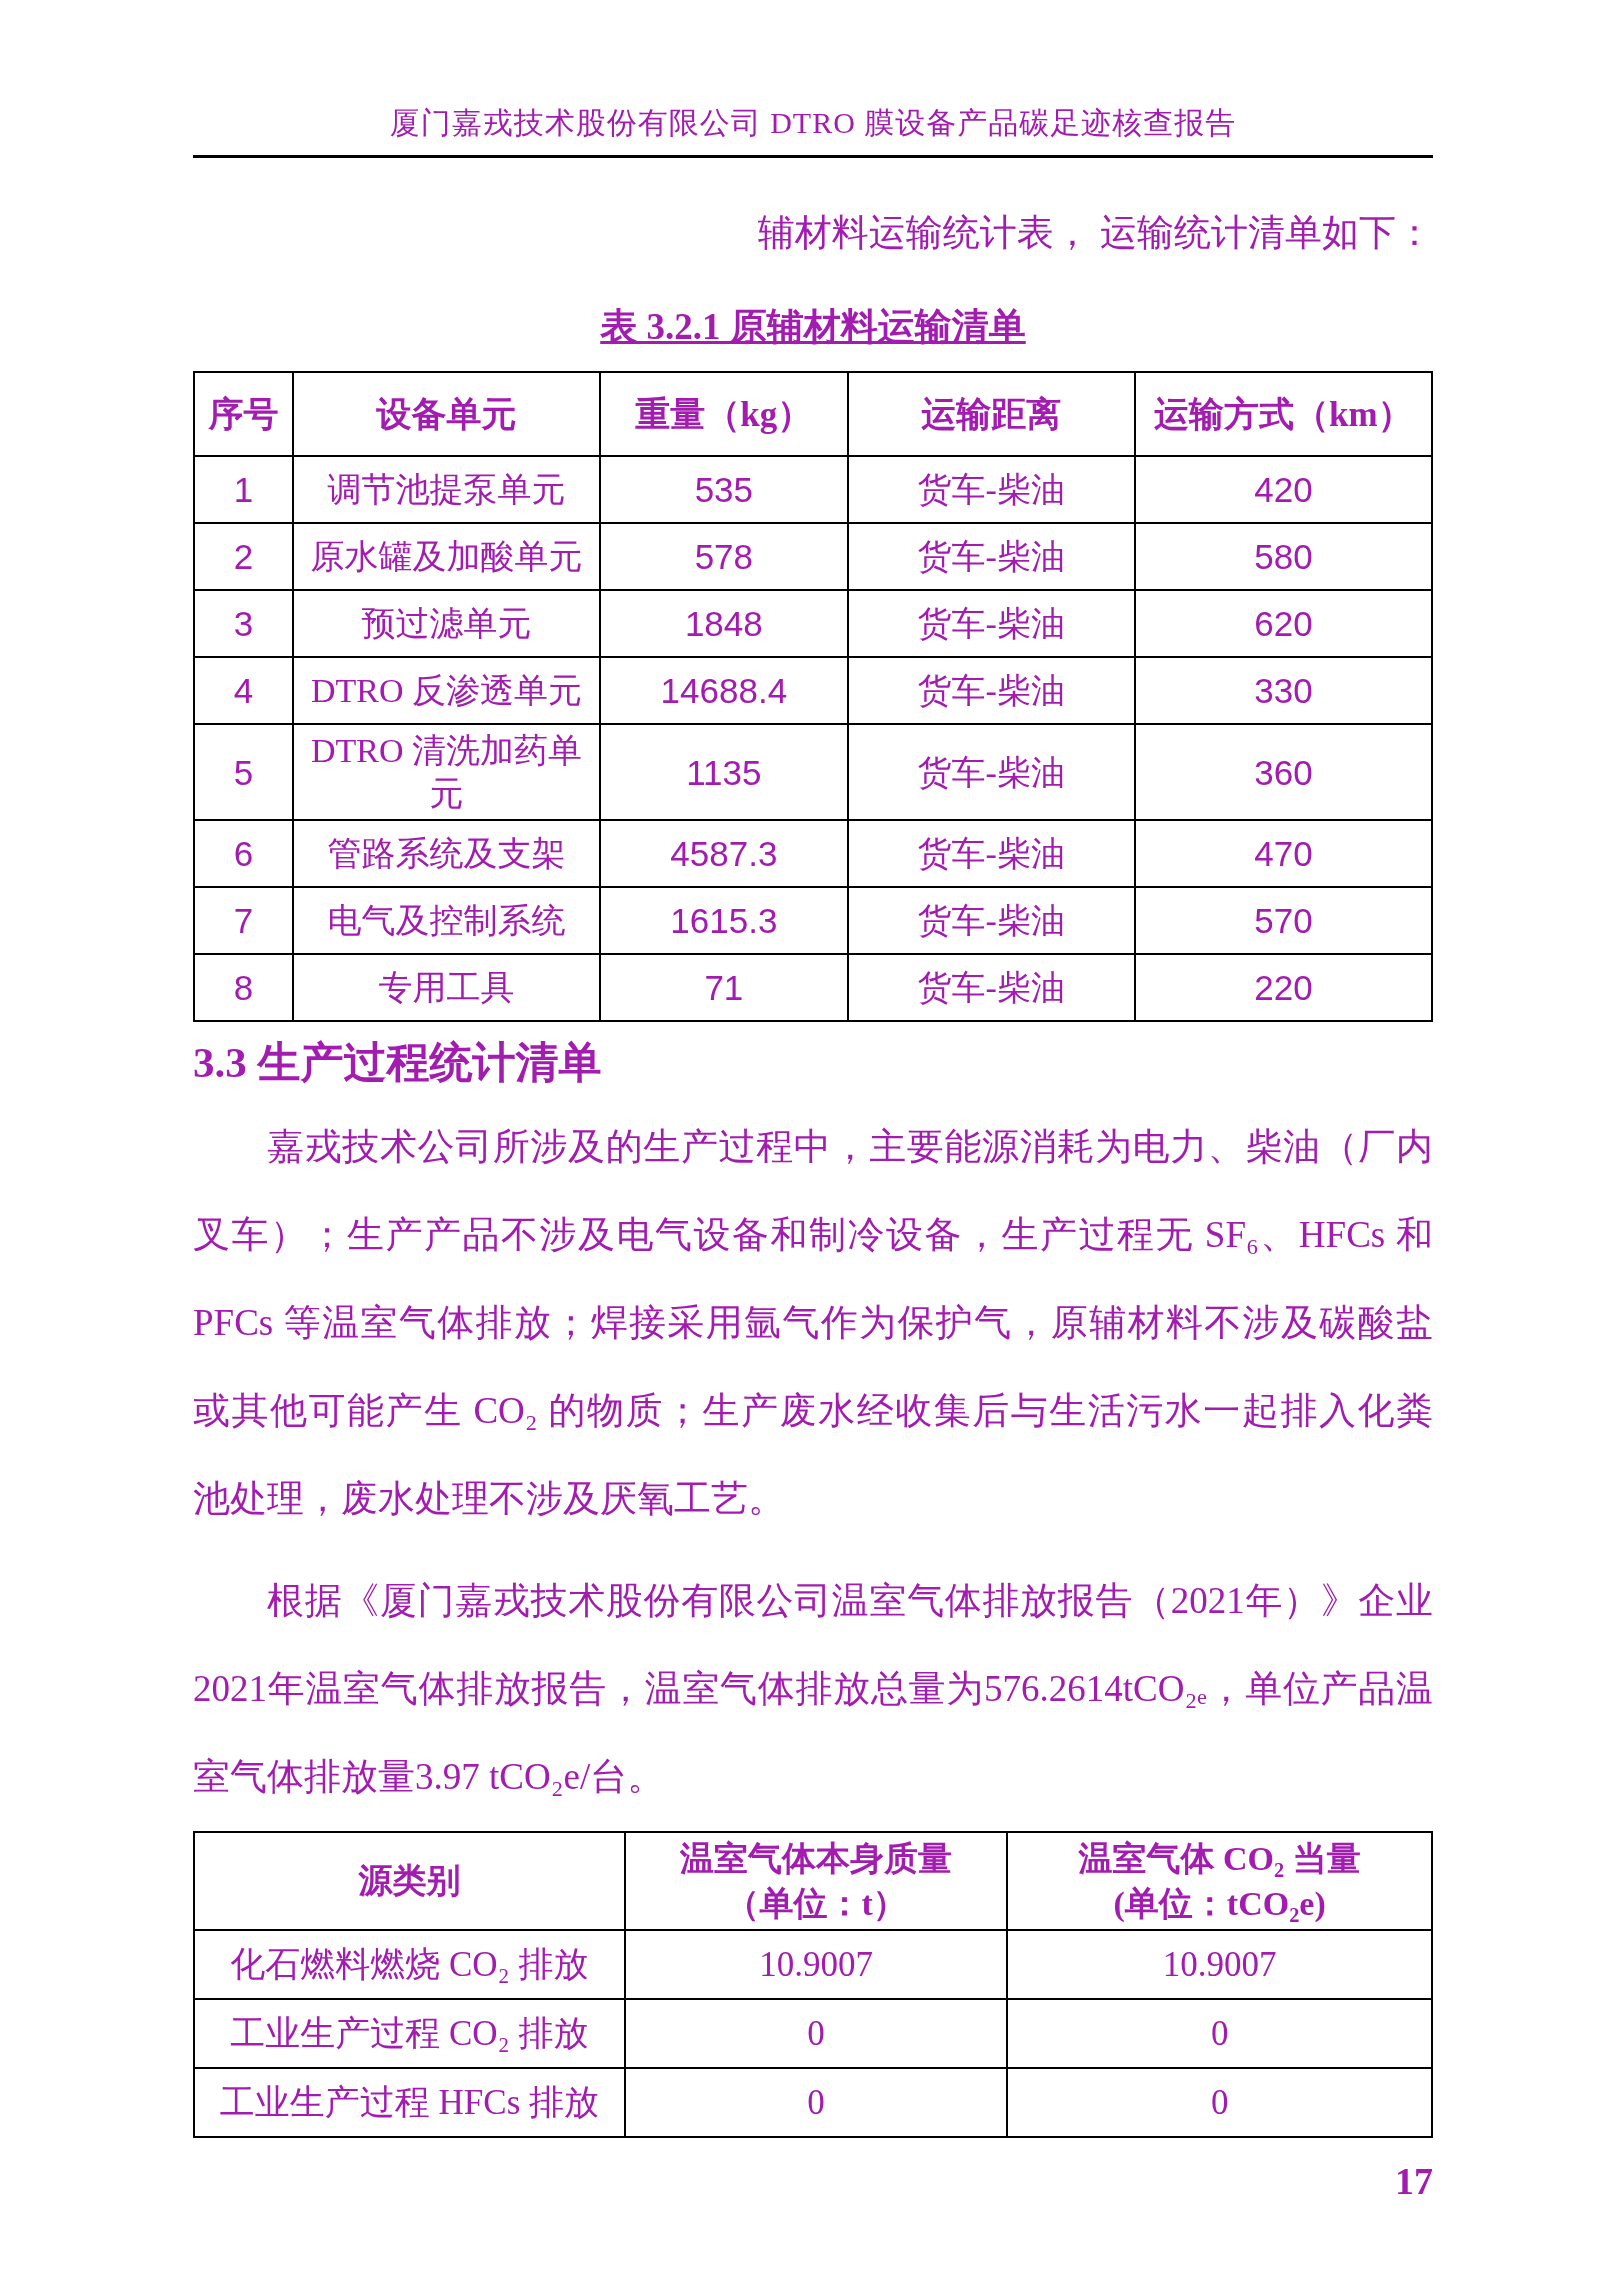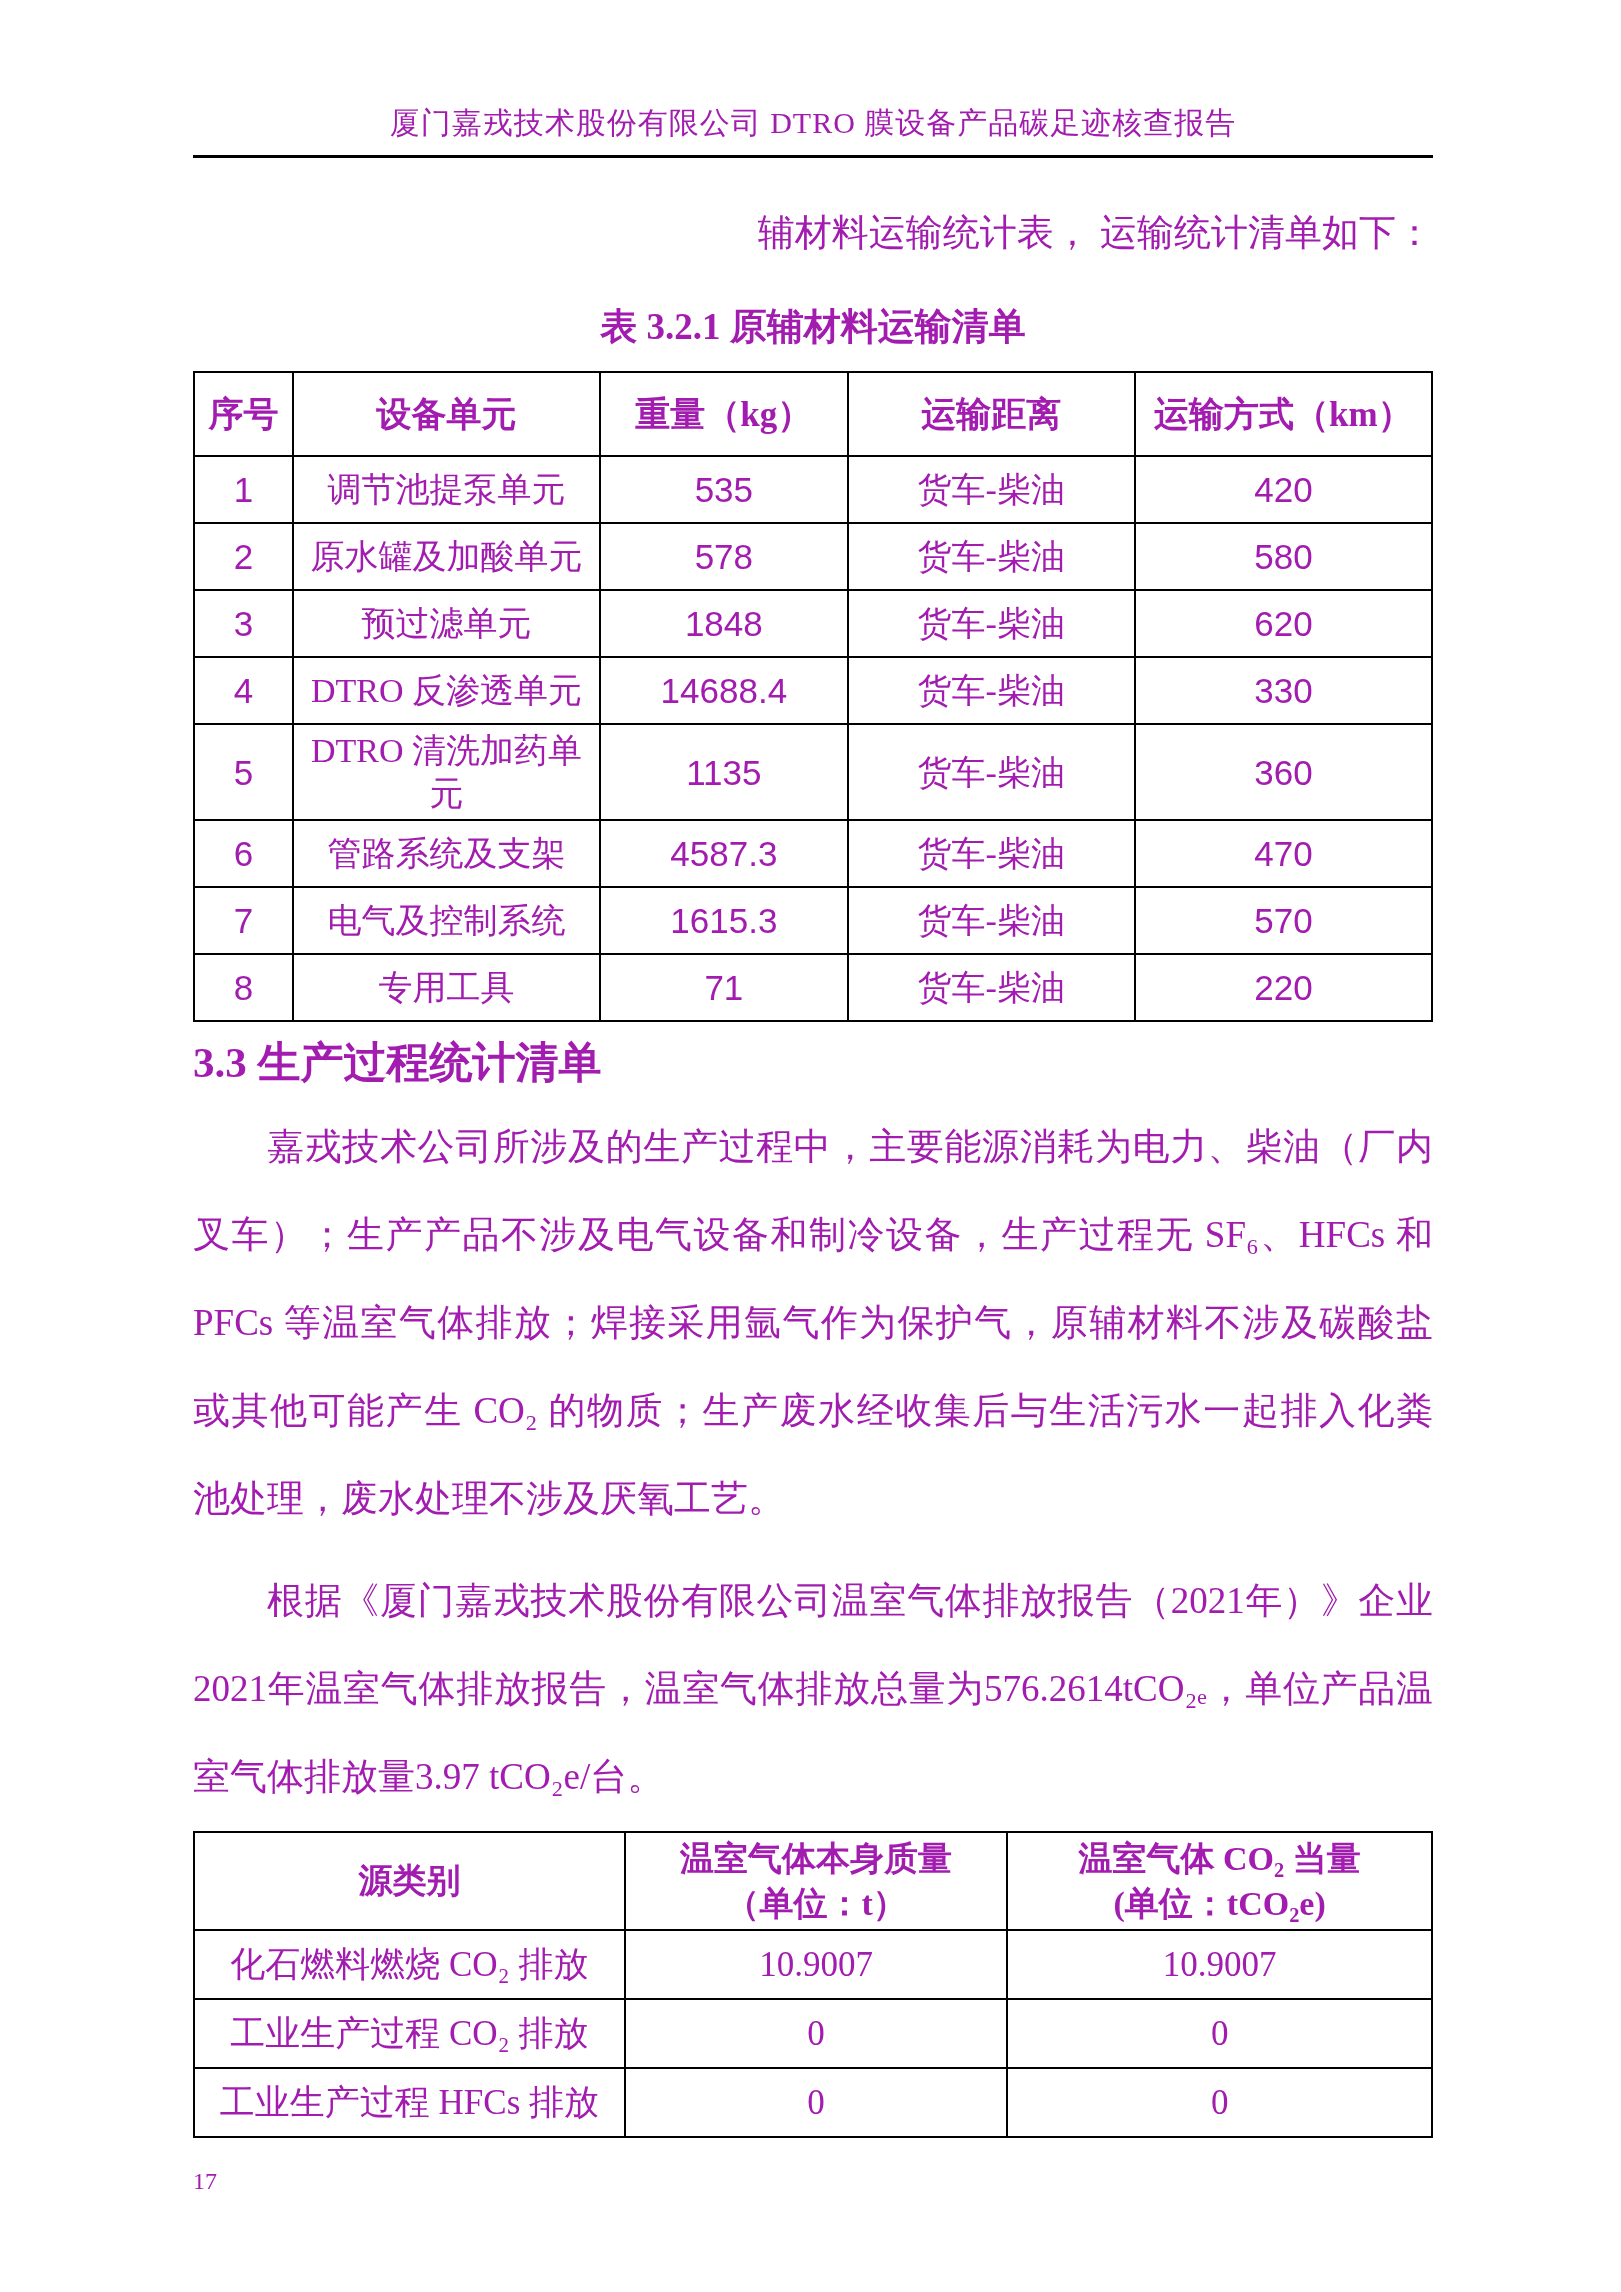--- a/index.html
+++ b/index.html
@@ -33,20 +33,21 @@
     line-height: 47px;
     text-align: right;
   }
   .tbl-title {
     margin-top: 47px;
     font-size: 37px;
     line-height: 47px;
     font-weight: bold;
     text-align: center;
     white-space: nowrap;
+    text-decoration: underline;
   }
   .sec-heading {
     margin: 14px 0 0 0;
     font-size: 43px;
     line-height: 53px;
     font-weight: bold;
   }
   .para { margin-top: 13.7px; }
   .pline {
     font-size: 37px;
@@ -84,23 +85,24 @@
     border-top: 2.9px solid #000000;
     border-bottom: 2.9px solid #000000;
     text-align: center;
     vertical-align: middle;
     padding: 2px 5.9px;
   }
   .t2 th { font-size: 34px; font-weight: bold; height: 92px; line-height: 45px; }
   .t2 td { font-size: 35px; height: 63px; line-height: 43px; }
   .page-number {
     margin-top: 23.5px;
-    text-align: left;
-    font-size: 24px;
+    text-align: right;
+    font-size: 38px;
     line-height: 41px;
+    font-weight: bold;
   }
 </style>
 </head>
 <body>
 
 <div class="page">
 
   <div class="page-header">
     <div class="page-header-text">厦门嘉戎技术股份有限公司 DTRO 膜设备产品碳足迹核查报告</div>
   </div>

